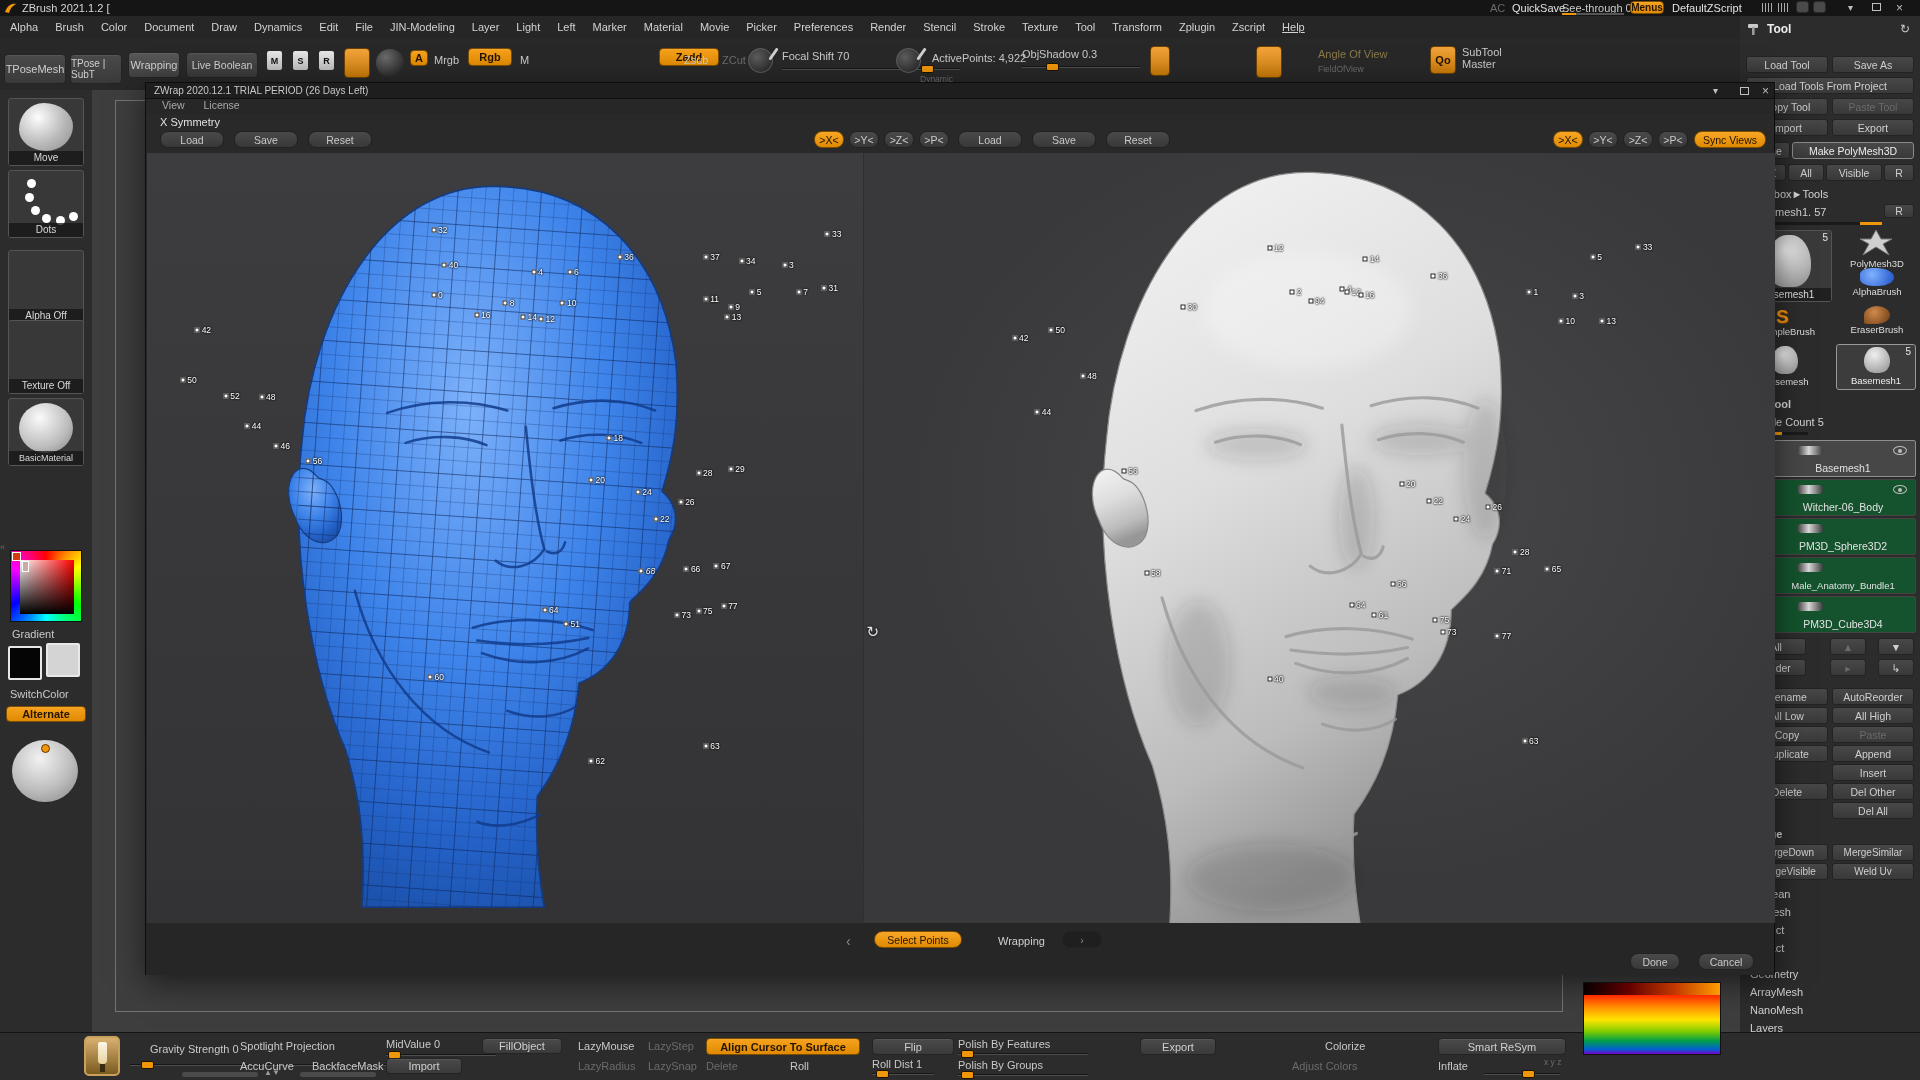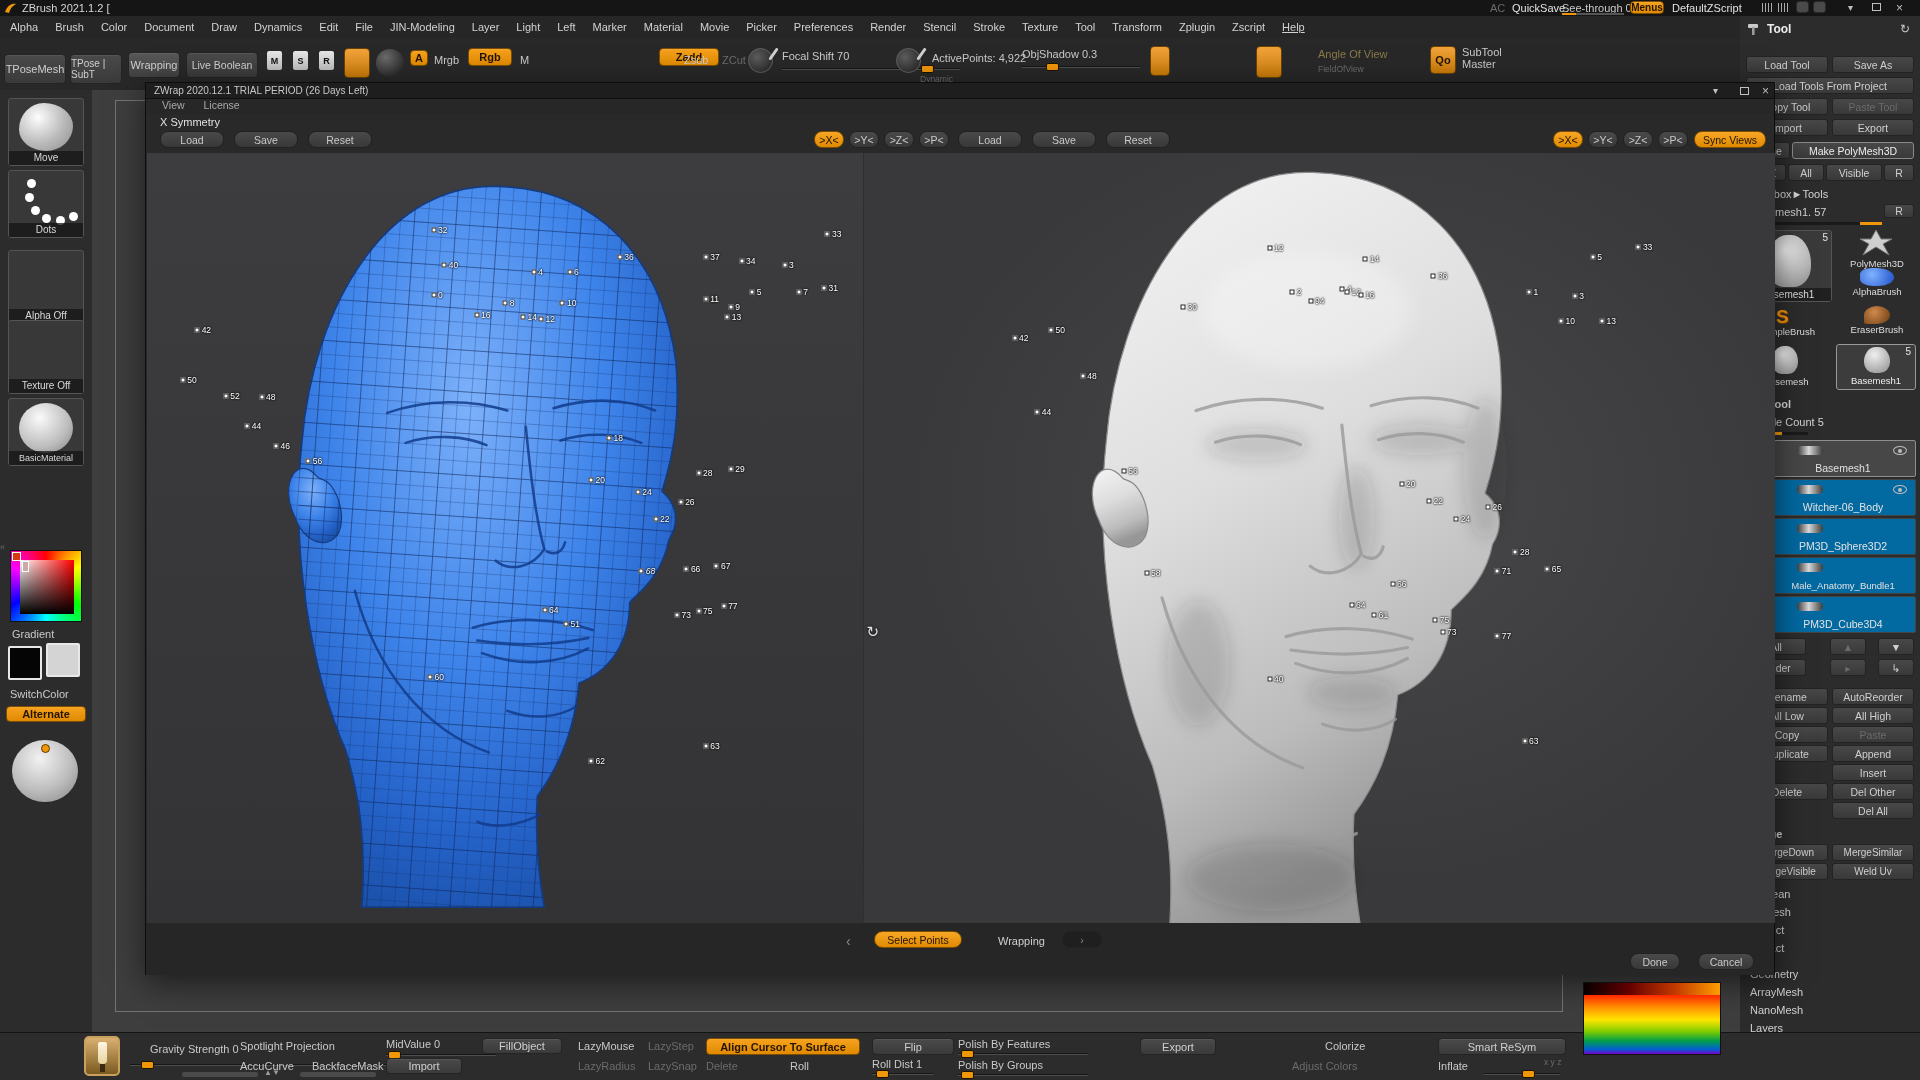--- a/index.html
+++ b/index.html
@@ -47,21 +47,21 @@
   
   #toolpanel{position:absolute;left:1740px;top:16px;width:180px;height:1064px;background:#2c2c2c;font-size:11px;}
   .tbtn{position:absolute;height:17px;display:flex;align-items:center;justify-content:center;background:linear-gradient(#484848,#393939);border:1px solid #232323;border-radius:3px;color:#cfcfcf;font-size:10.5px;white-space:nowrap;overflow:hidden;}
   .tbtn.dim{color:#6b6b6b;}
   .tbtn.hl{border-color:#8a8a8a;color:#ececec;}
   .sec{position:absolute;left:10px;font-size:11px;color:#d2d2d2;white-space:nowrap;}
   .tool-thumb{position:absolute;background:#3a3a3a;border:1px solid #555;border-radius:3px;}
   .tool-thumb .badge{position:absolute;right:3px;top:1px;font-size:10px;color:#e6e6e6;}
   .tool-thumb .tcap{position:absolute;left:0;bottom:0;width:100%;text-align:center;font-size:10px;color:#dcdcdc;background:rgba(15,15,15,.6);line-height:13px;}
   .minihead{position:absolute;border-radius:45% 45% 40% 40%/55% 55% 40% 40%;background:radial-gradient(circle at 40% 30%,#efefef,#b5b5b5 60%,#8a8a8a);}
-  .subrow{position:absolute;left:4px;width:172px;height:37px;background:#0369a1;border:1px solid #444;border-radius:2px;}
+  .subrow{position:absolute;left:4px;width:172px;height:37px;background:#14532d;border:1px solid #444;border-radius:2px;}
   .subrow.sel{background:#474747;border-color:#8f8f8f;}
   .subrow .sthumb{position:absolute;left:2px;top:2px;width:24px;height:33px;background:#555;border-radius:2px;}
   .subrow .sname{position:absolute;left:28px;right:2px;bottom:2px;text-align:center;font-size:10.5px;color:#e2e2e2;white-space:nowrap;overflow:hidden;}
   .subrow .pill{position:absolute;left:52px;top:5px;width:26px;height:9px;border-radius:5px;background:linear-gradient(to right,#3a3a3a,#d9d9d9 45%,#3a3a3a);}
   .eye{position:absolute;right:8px;top:5px;width:14px;height:9px;border:1px solid #bdbdbd;border-radius:50%;}
   .eye:after{content:"";position:absolute;left:4px;top:1.5px;width:4px;height:4px;border-radius:50%;background:#bdbdbd;}
   
   #zwrap{position:absolute;left:145px;top:82px;width:1630px;height:893px;background:#292929;border:1px solid #0d0d0d;box-shadow:0 8px 30px rgba(0,0,0,.55);}
   #zwrap .wtitle{position:absolute;left:0;top:0;width:100%;height:16px;background:#1e1e1e;border-bottom:1px solid #0f0f0f;font-size:10px;color:#c7c7c7;line-height:16px;padding-left:8px;}
   #zwrap .wmenus{position:absolute;left:0;top:16px;width:100%;height:15px;background:#272727;font-size:10.5px;color:#a9a9a9;}

